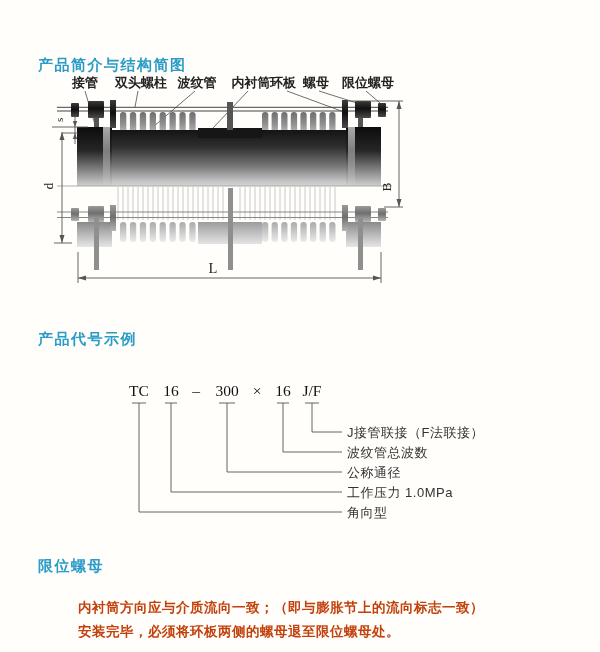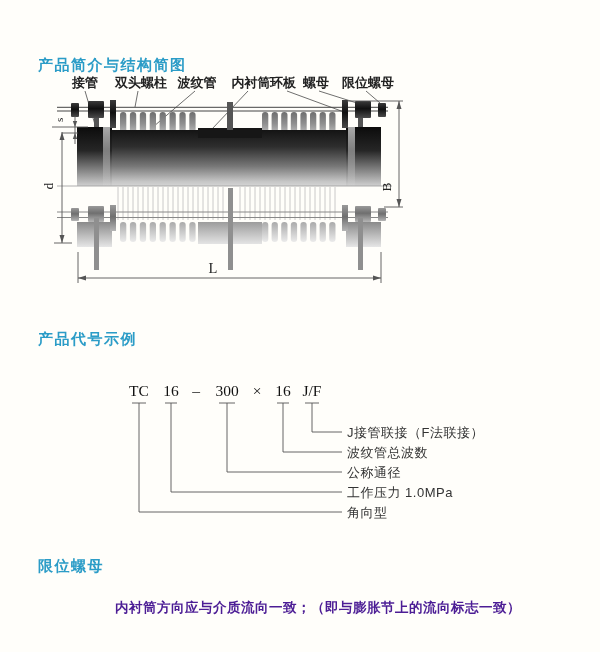--- a/index.html
+++ b/index.html
@@ -14,23 +14,22 @@
     position:absolute;left:38px;
     font-size:15px;font-weight:bold;color:var(--accent);
     letter-spacing:1.5px;white-space:nowrap;
   }
   #title-intro{top:9px;margin-top:47px;}
   #title-code{top:330px;}
   #title-install{top:557px;}
   .abs{position:absolute;}
   #install-text{
     position:absolute;left:78px;top:596px;width:480px;
-    font-size:13.5px;font-weight:600;color:#4c1d95;line-height:23.5px;
+    font-size:13.5px;font-weight:600;color:#c2410c;line-height:23.5px;
     letter-spacing:0.5px;
-    text-align:center;
   }
   svg text{font-family:"Liberation Sans","DejaVu Sans",sans-serif;}
   svg .serif{font-family:"Liberation Serif","DejaVu Serif",serif;}
   .part-label{font-size:13px;font-weight:700;fill:#222;}
   .dimline{stroke:#555;stroke-width:0.9;fill:none;}
   .leader{stroke:#4a4a4a;stroke-width:0.8;fill:none;}
   .legend-label{font-size:13px;fill:#333;font-weight:500;letter-spacing:0.5px;}
   .code-part{font-size:15.5px;fill:#111;}
 </style>
 </head>
@@ -310,13 +309,14 @@
     <text class="legend-label" x="347" y="84.5">波纹管总波数</text>
     <text class="legend-label" x="347" y="104.5">公称通径</text>
     <text class="legend-label" x="347" y="124.5">工作压力 1.0MPa</text>
     <text class="legend-label" x="347" y="144.5">角向型</text>
   </g>
 </svg>
 
 <div class="sec-title" id="title-install">限位螺母</div>
 <div id="install-text">
   <div>内衬筒方向应与介质流向一致；（即与膨胀节上的流向标志一致）</div>
+  <div>安装完毕，必须将环板两侧的螺母退至限位螺母处。</div>
 </div>
 
 </body></html>

